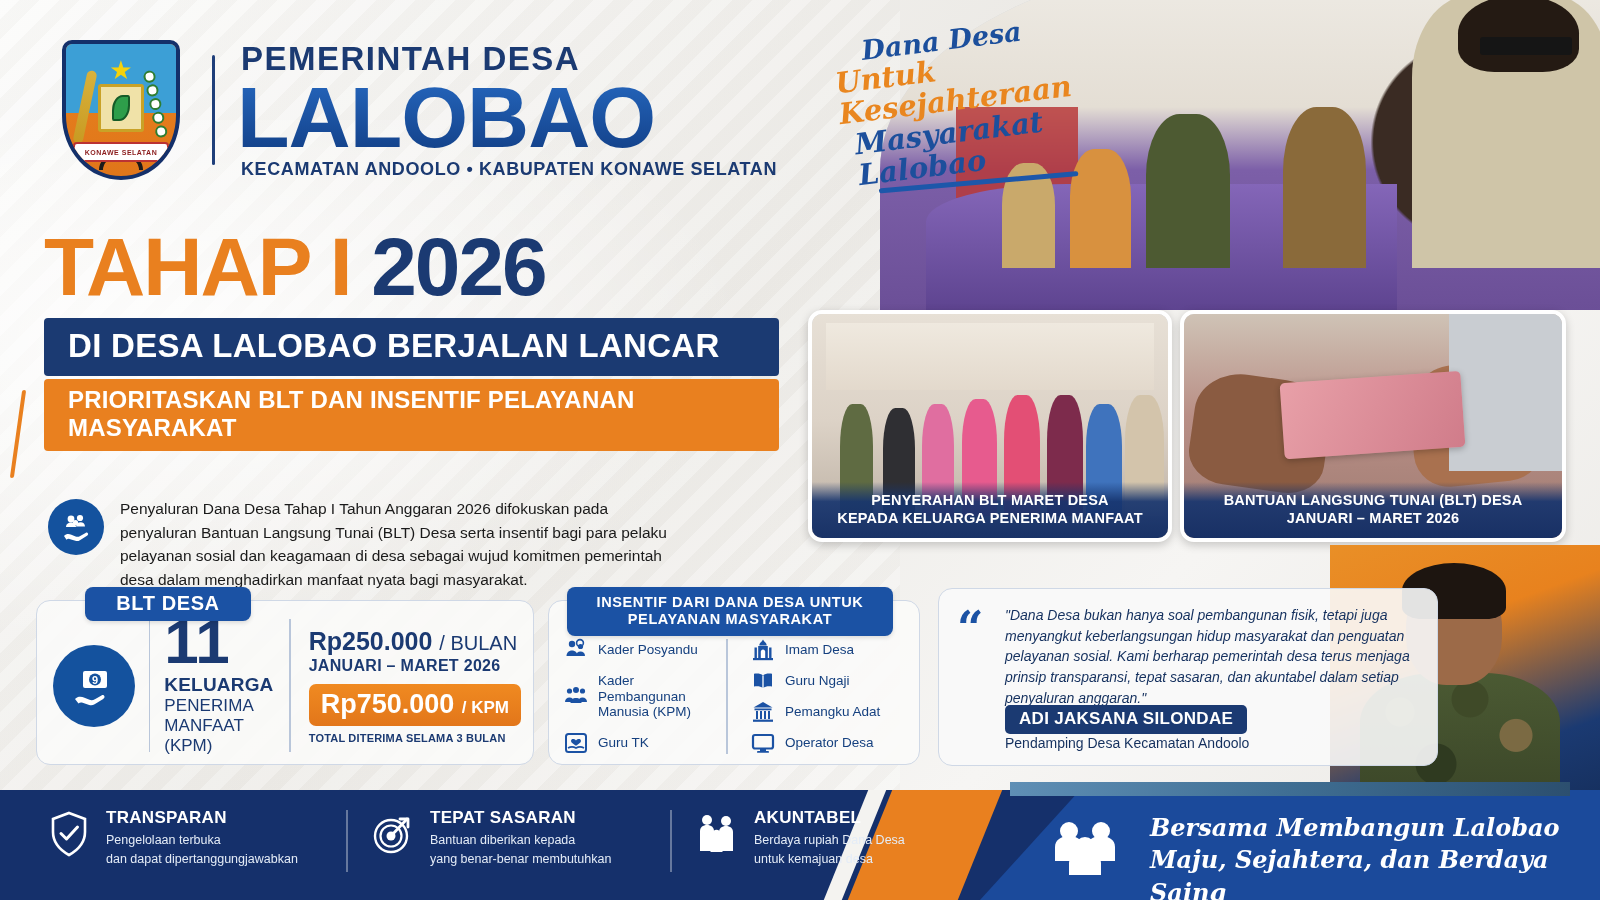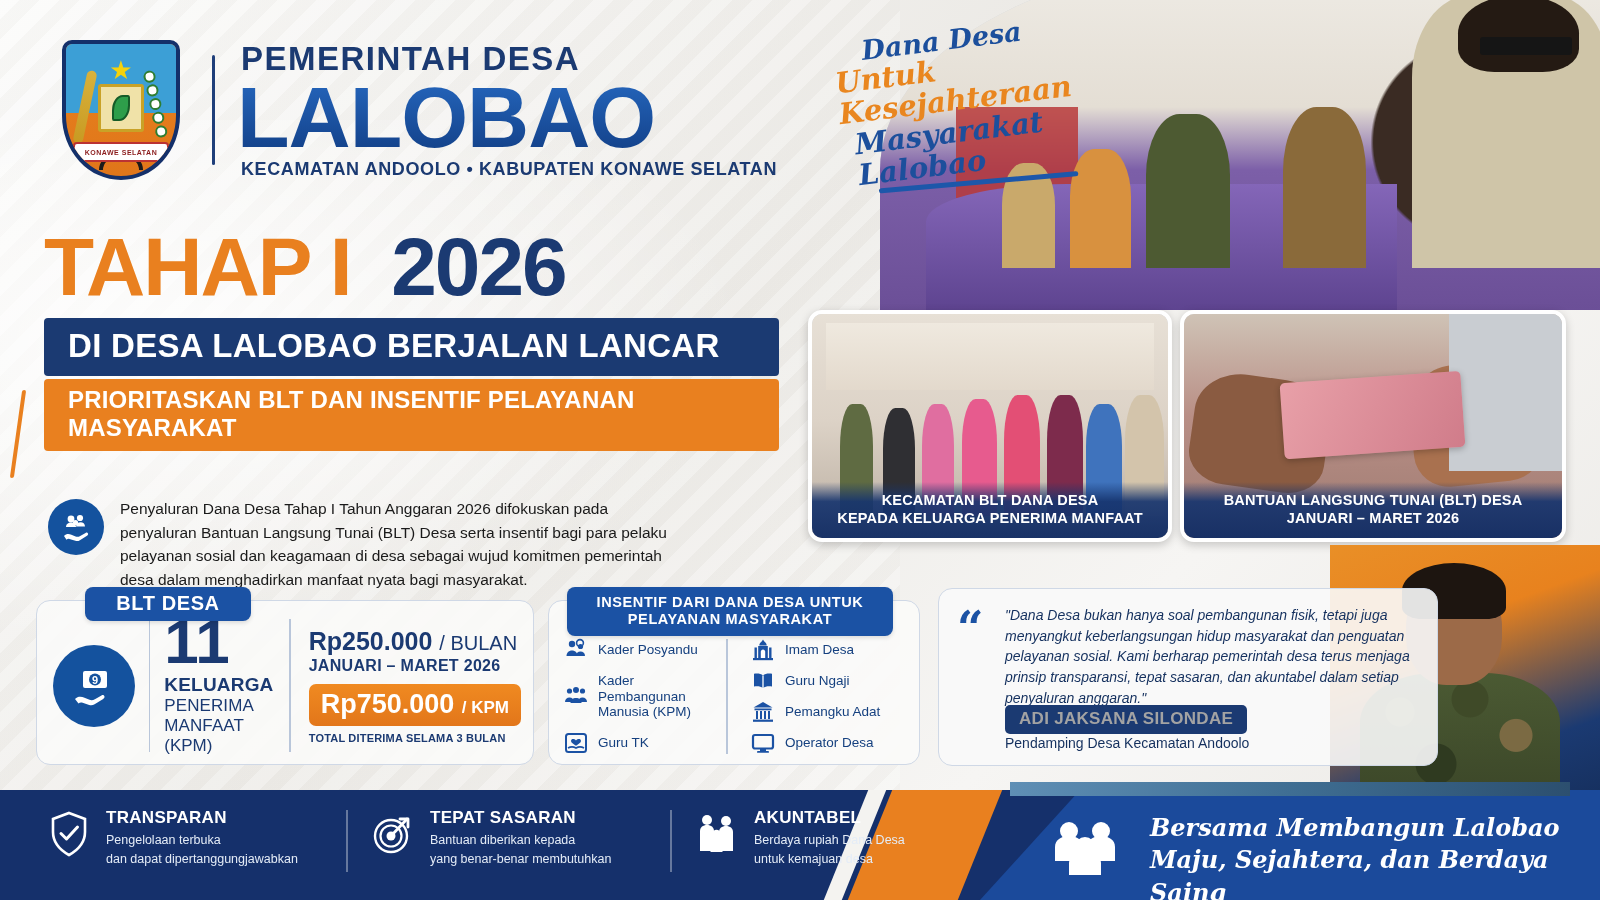--- a/index.html
+++ b/index.html
@@ -64,21 +64,21 @@
   .tag2 { font-size:29px; color:#e9861f; margin-left:-6px; }
   .tag3 { font-size:29px; color:#1c4f9c; margin-left:6px; }
   .tag-underline { width:200px; height:5px; background:#1c57aa; border-radius:4px; margin:3px 0 0 24px;
     transform:rotate(2deg); }
 
   
   .headline { position:absolute; left:44px; top:222px; width:820px; }
   .hl1 { font-size:62px; font-weight:bold; color:#1b3a72; letter-spacing:-1px; line-height:1; }
   .hl2 { font-size:82px; font-weight:bold; line-height:1; margin-top:4px; letter-spacing:-2px; }
   .hl2 .or { color:#e9801f; }
-  .hl2 .bl { color:#1b3a72;margin-left:20px; }
+  .hl2 .bl { color:#1b3a72; }
   .hl2 .bar { color:#e9801f; }
   .band-blue { position:relative; margin-top:10px; background:#1b3a72;
     color:#fff; font-size:33px; font-weight:bold; padding:9px 24px 11px 24px;
     width:735px; border-radius:4px; letter-spacing:.3px; }
   .band-orange { position:relative; margin-top:3px; background:#e9801f;
     color:#fff; font-size:24px; font-weight:bold; padding:7px 24px 9px 24px;
     width:735px; border-radius:4px; letter-spacing:.2px; }
   .left-tick { position:absolute; left:16px; top:390px; width:4px; height:88px;
     background:#e9801f; transform:skewX(-8deg); border-radius:2px; }
 
@@ -124,21 +124,21 @@
   .ins-ic { width:26px; height:26px; flex:none; display:flex; align-items:center; justify-content:center; }
   .ins-lb { font-size:13.5px; color:#15407f; line-height:1.15; }
 
   
   .card-quote { left:938px; top:588px; width:500px; height:178px;
     background:rgba(250,250,249,.9); }
   .quote-mark { position:absolute; left:18px; top:16px; font-size:46px; color:#1b52a4;
     font-family:"DejaVu Serif",serif; font-weight:bold; line-height:1; }
   .quote-text { position:absolute; left:66px; top:16px; width:418px; font-size:14px;
     font-style:italic; color:#14305e; line-height:1.48; }
-  .quote-name { position:absolute; left:66px; top:116px; background:#1b3a72; color:#a3a3a3;
+  .quote-name { position:absolute; left:66px; top:116px; background:#1b3a72; color:#ffffff;
     font-size:17px; font-weight:bold; padding:4px 14px 5px 14px; border-radius:5px; letter-spacing:.3px; }
   .quote-role { position:absolute; left:66px; top:146px; font-size:14px; color:#14305e; }
 
   
   .photo { position:absolute; overflow:hidden; background:#cfd4da; }
   .photo-top { left:880px; top:-40px; width:760px; height:350px;
     border-radius:48% 0 0 0 / 60% 0 0 0; }
   .photo-top-inner { position:absolute; inset:0;
     background:
       radial-gradient(circle at 78% 52%, #3a2b23 0 16%, transparent 16.5%),
@@ -290,21 +290,21 @@
       <div style="position:absolute;left:8%;top:40%;width:9%;height:50%;background:#5f6b42;border-radius:38% 38% 0 0;"></div>
       <div style="position:absolute;left:20%;top:42%;width:9%;height:48%;background:#2f2f33;border-radius:38% 38% 0 0;"></div>
       <div style="position:absolute;left:31%;top:40%;width:9%;height:50%;background:#e06ea0;border-radius:38% 38% 0 0;"></div>
       <div style="position:absolute;left:42%;top:38%;width:10%;height:52%;background:#e75b8e;border-radius:38% 38% 0 0;"></div>
       <div style="position:absolute;left:54%;top:36%;width:10%;height:54%;background:#e34f75;border-radius:38% 38% 0 0;"></div>
       <div style="position:absolute;left:66%;top:36%;width:10%;height:54%;background:#7d2b4c;border-radius:38% 38% 0 0;"></div>
       <div style="position:absolute;left:77%;top:40%;width:10%;height:50%;background:#3f73bd;border-radius:38% 38% 0 0;"></div>
       <div style="position:absolute;left:88%;top:36%;width:11%;height:54%;background:#d3c4ab;border-radius:38% 38% 0 0;"></div>
       <div style="position:absolute;left:4%;top:4%;width:92%;height:30%;background:linear-gradient(#efe9df,#e3d9cc);"></div>
       <div class="caption">
-        <div>KECAMATAN BLT DANA DESA</div>
+        <div>PENYERAHAN BLT MARET DESA</div>
         <div>KEPADA KELUARGA PENERIMA MANFAAT</div>
       </div>
     </div>
   </div>
 
   <div class="photo photo-card photo-c2">
     <div class="photo-c2-inner">
       <div class="hand" style="left:2%;top:28%;width:36%;height:50%;transform:rotate(8deg);"></div>
       <div class="hand" style="right:6%;top:22%;width:34%;height:54%;background:#a9714f;transform:rotate(-6deg);"></div>
       <div style="position:absolute;right:0;top:0;width:30%;height:70%;background:#c9cdd2;"></div>

